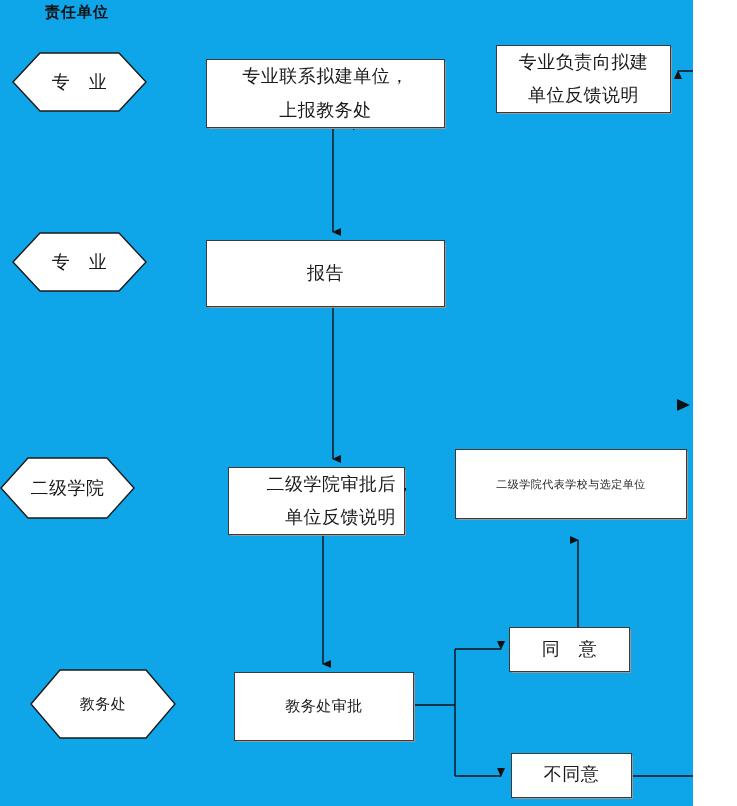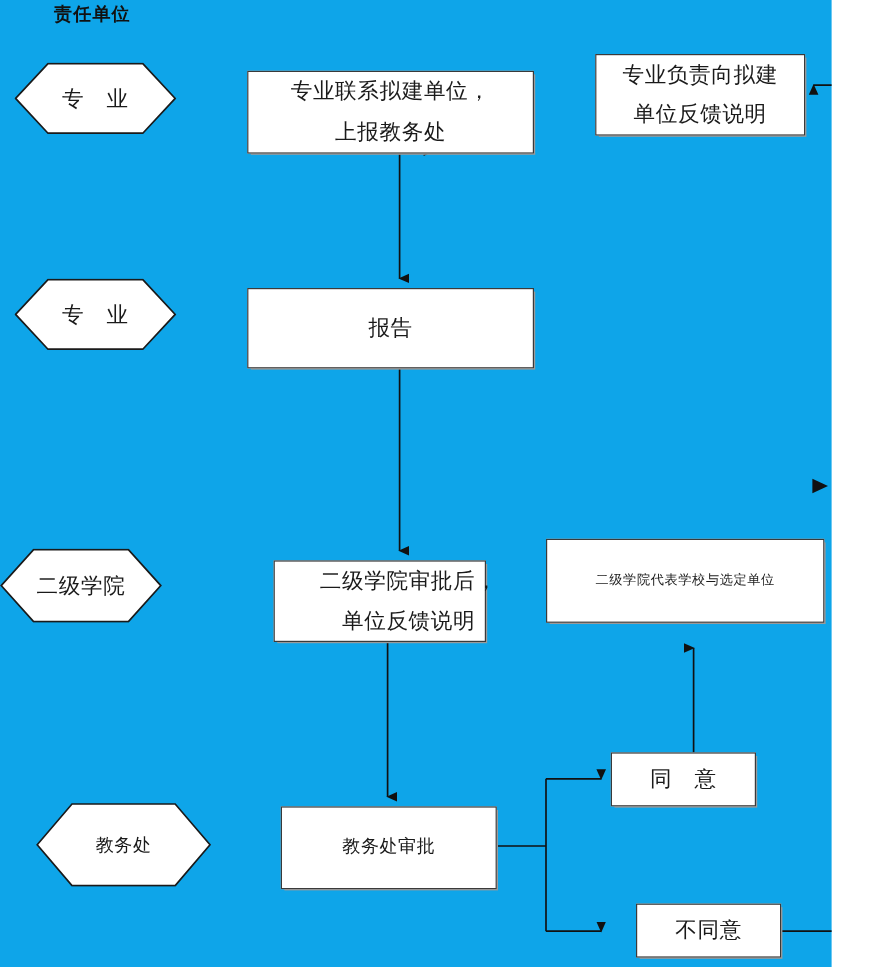--- a/index.html
+++ b/index.html
@@ -191,17 +191,17 @@
   </div>
 
   <div class="node box fs15" style="left:234px; top:672px; width:180px; height:69px;">
     <span class="line">教务处审批</span>
   </div>
 
   <div class="node box fs14" style="left:509px; top:627px; width:121px; height:45px;font-family:Liberation Serif, serif;">
     <span class="line">同　意</span>
   </div>
 
-  <div class="node box fs14" style="left:530px; top:753px; width:121px; height:45px;">
+  <div class="node box fs14" style="left:511px; top:753px; width:121px; height:45px;font-family:Liberation Mono, monospace;">
     <span class="line">不同意</span>
   </div>
 
 </div>
 
 </body></html>

